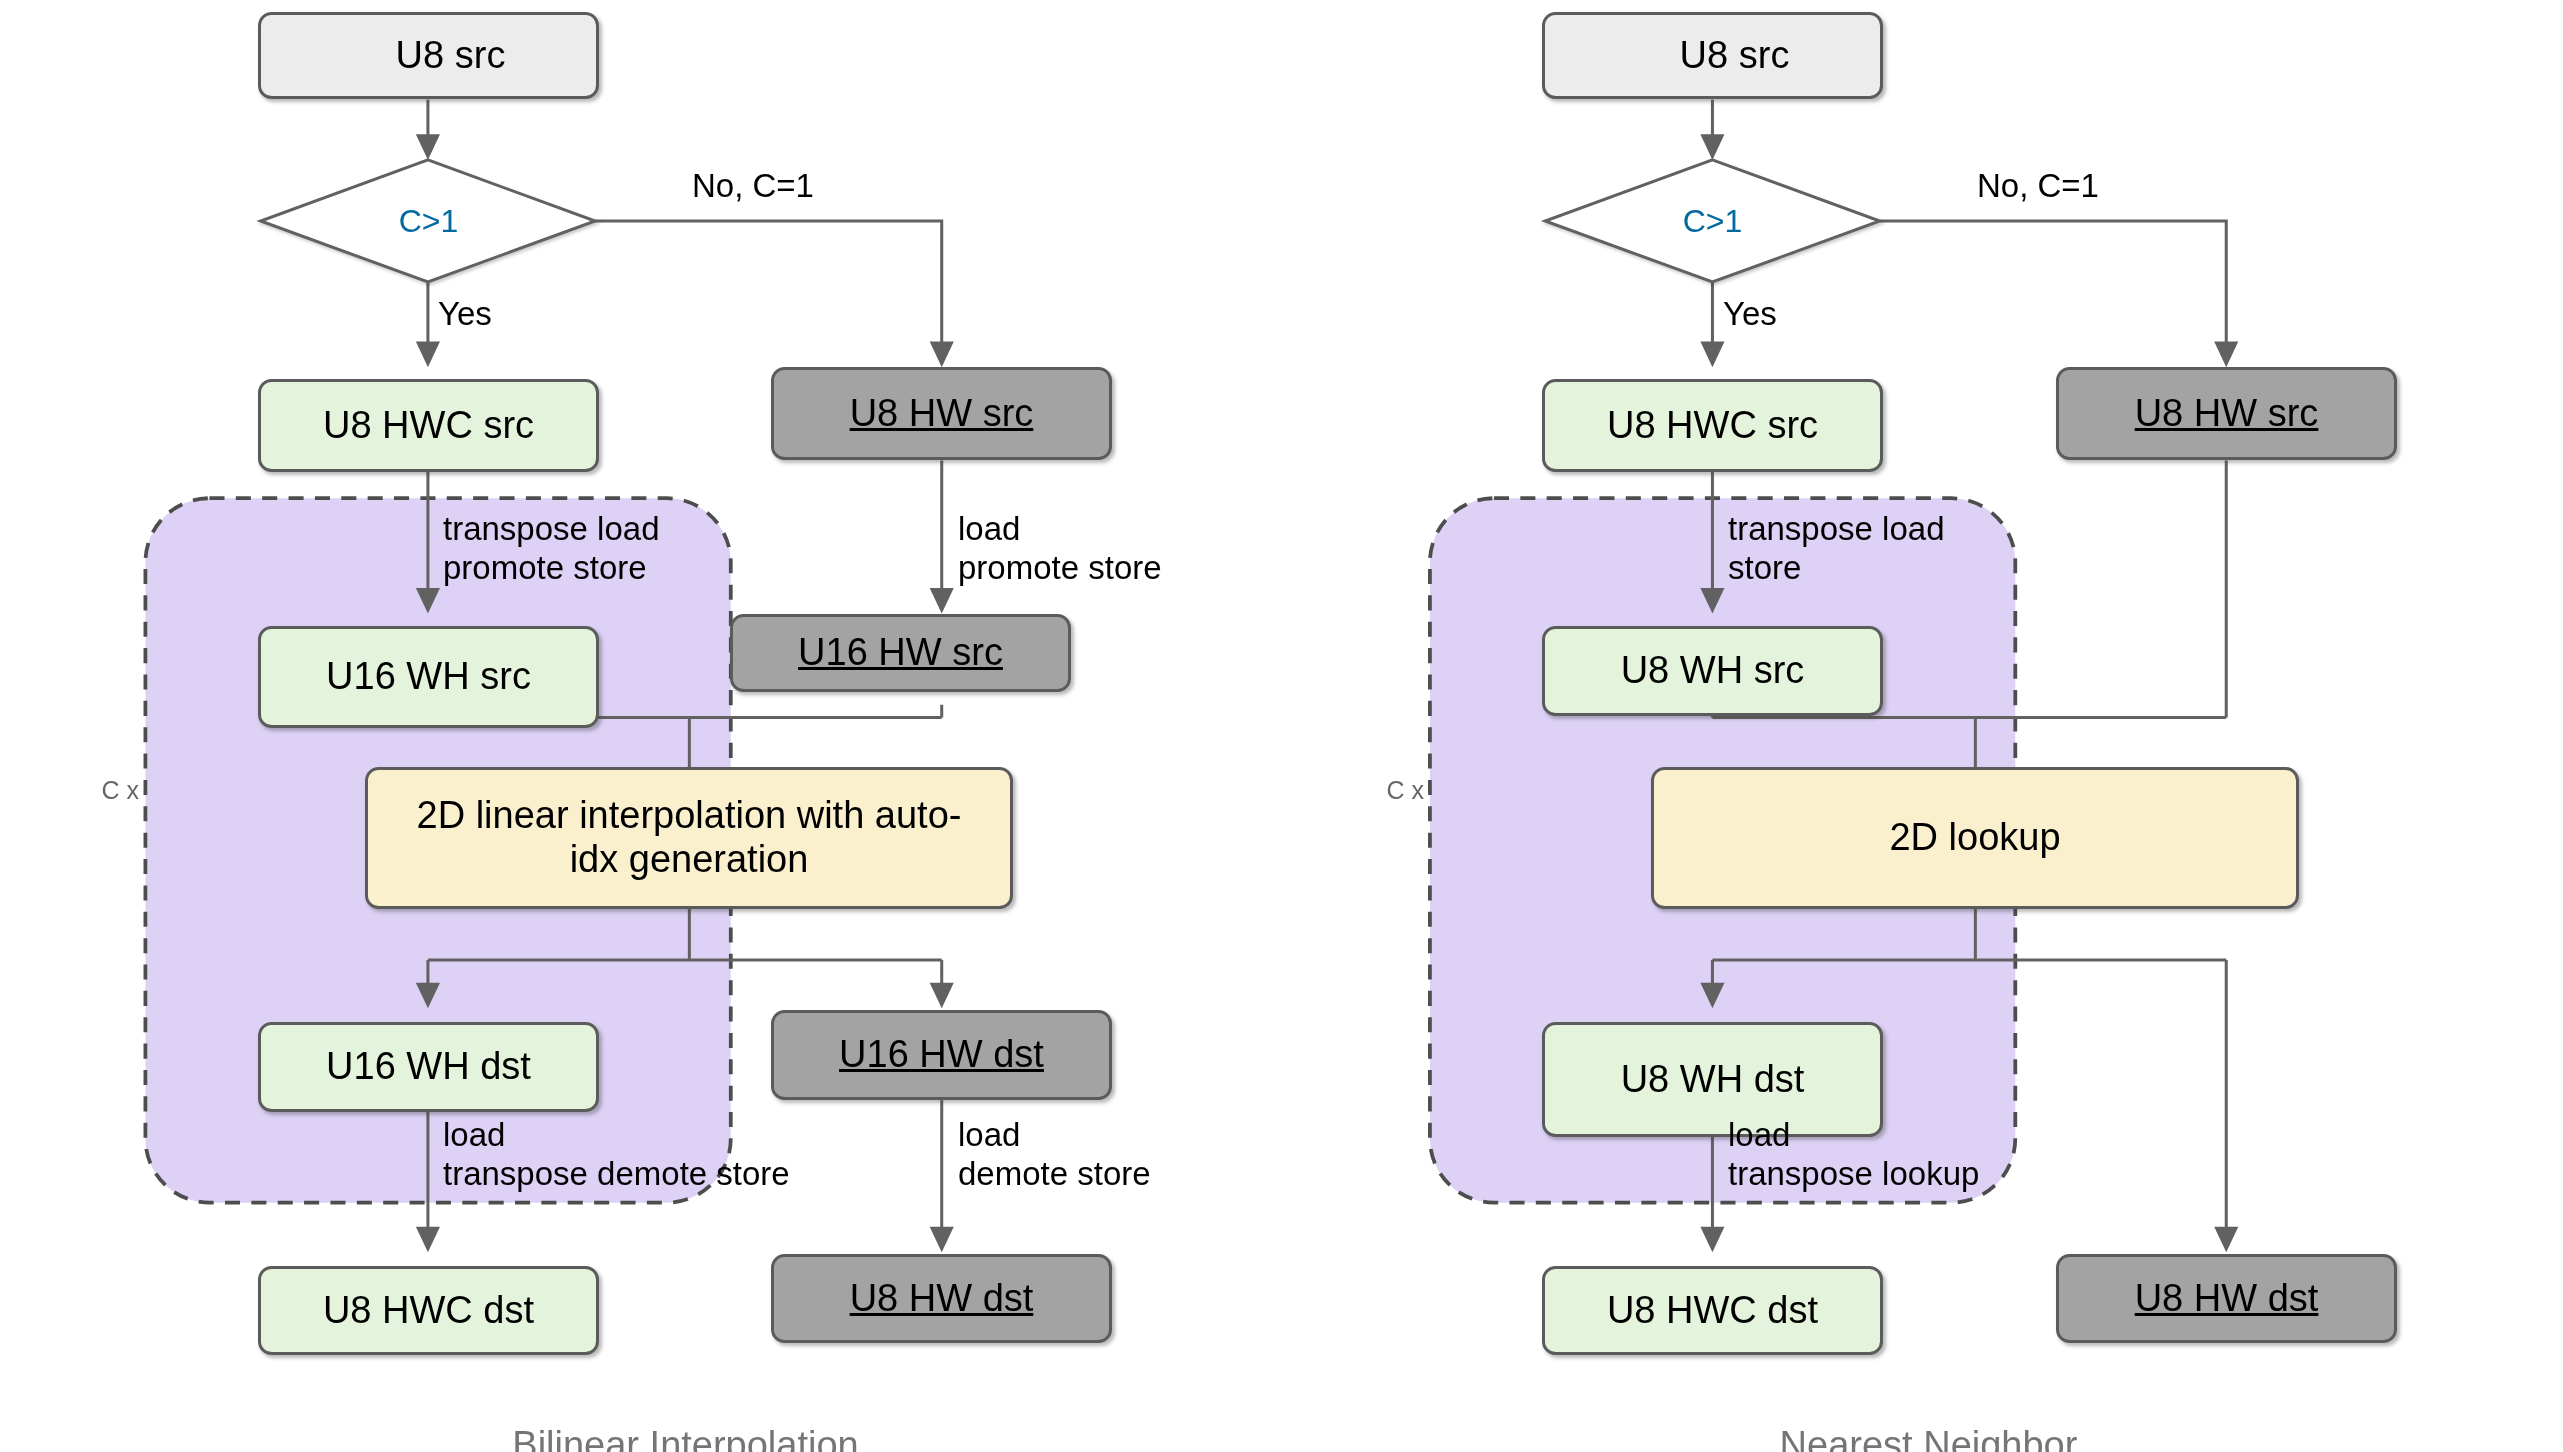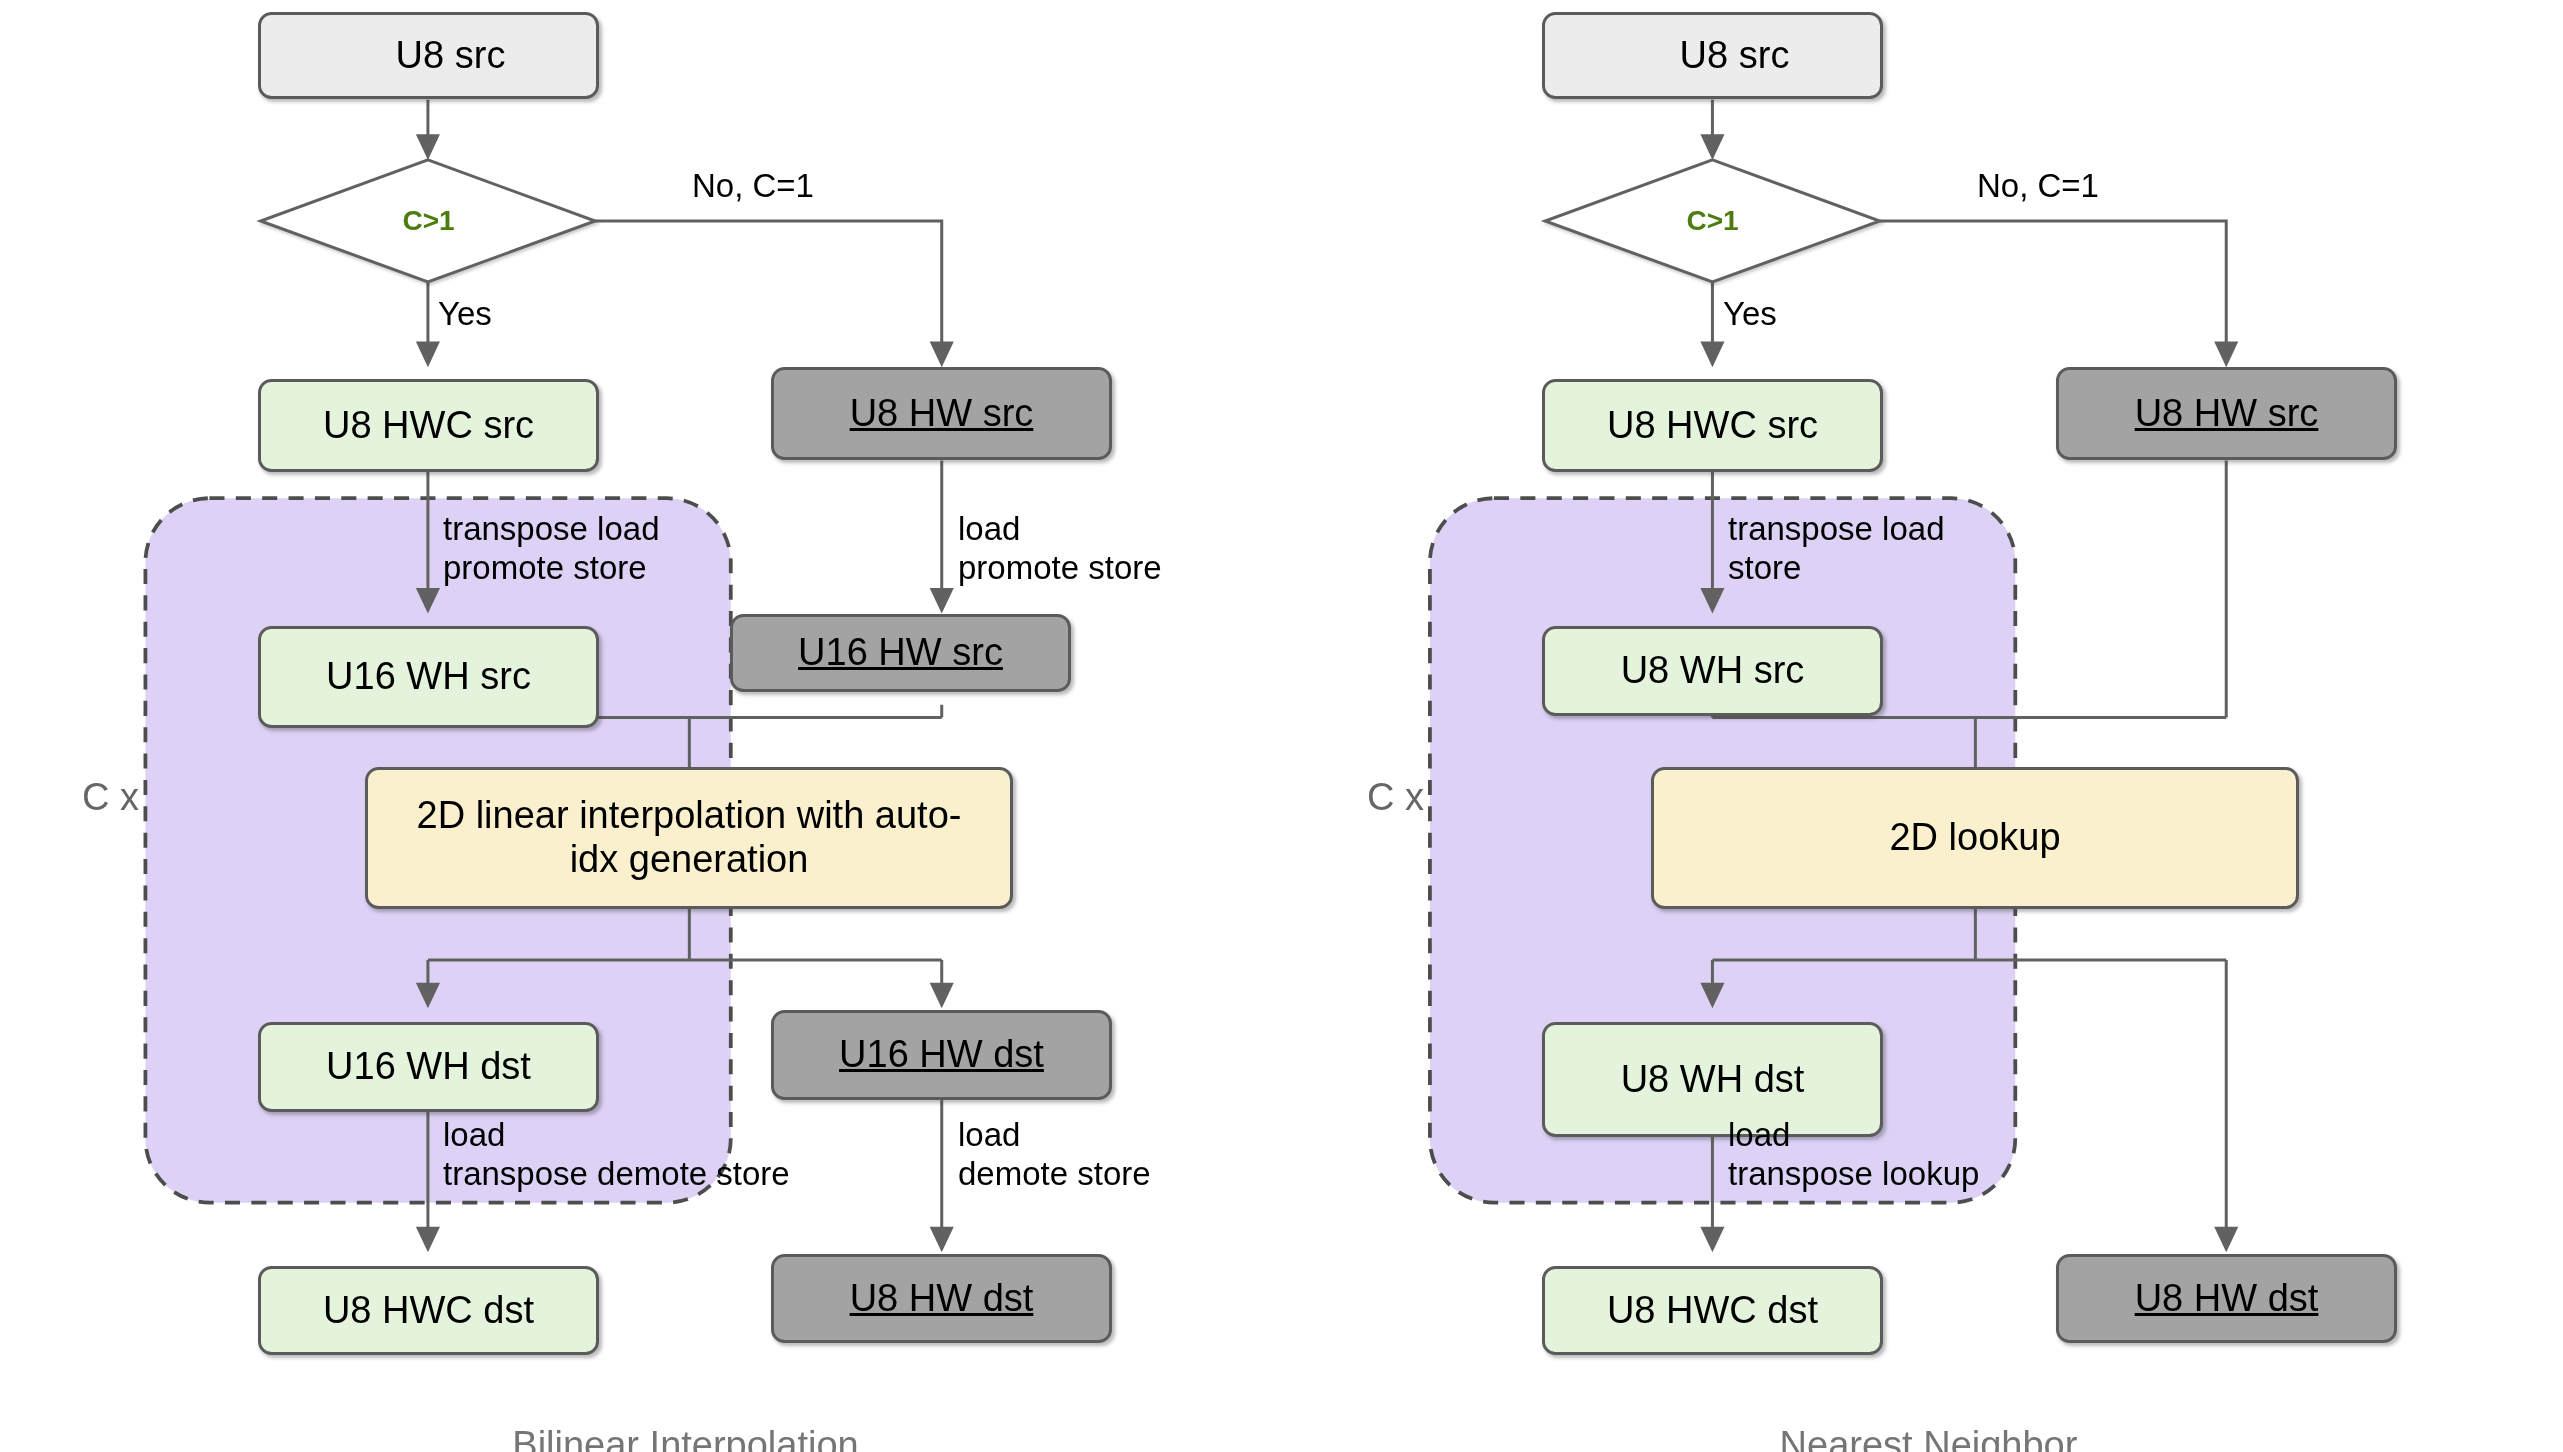--- a/index.html
+++ b/index.html
@@ -9,25 +9,25 @@
   .node{position:absolute;box-sizing:border-box;border:3px solid #5b5b5b;border-radius:13.6px;
         display:flex;align-items:center;justify-content:center;text-align:center;
         font-size:38px;line-height:1.15;color:#000;
         box-shadow:2.3px 3px 3.8px rgba(60,60,60,.35);}
   .gray{background:#ececec;padding-left:44px;}
   .green{background:#e4f3db;margin-top:12px;}
   .blue{background:#a3a3a3;text-decoration:underline;}
   .yellow{background:#fbf0cd;}
   .op-text{max-width:558px;}
   .diamond-text{position:absolute;display:flex;align-items:center;justify-content:center;
-        font-size:28px;color:#4d7c0f;font-weight:bold;}
+        font-size:32px;color:#0369a1;}
   .edge-label{position:absolute;font-size:33px;line-height:39px;white-space:nowrap;color:#000;}
   .branch-label{position:absolute;font-size:33px;color:#000;white-space:nowrap;}
   .branch-no{width:226px;text-align:center;}
-  .cx-label{position:absolute;width:94px;text-align:right;font-size:38px;color:#666;}
+  .cx-label{position:absolute;width:94px;text-align:right;font-size:25px;color:#666;}
   .caption{position:absolute;width:527px;text-align:center;font-size:38px;color:#757575;margin-top:24px;}
 </style>
 </head>
 <body>
 
 <div class="stage">
 
   <svg width="2563" height="1453" viewBox="0 0 3402 1928">
 
     <rect x="193" y="661" width="777" height="935" rx="85" fill="#ddd2f6" stroke="#4d4d4d" stroke-width="5" stroke-dasharray="20 15"></rect>

